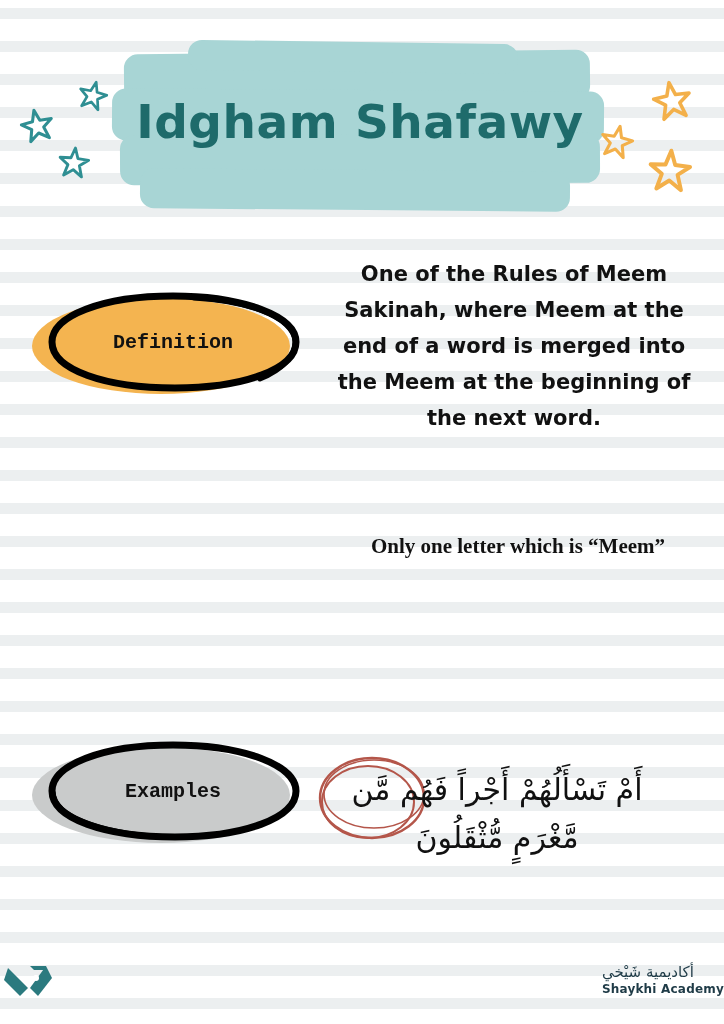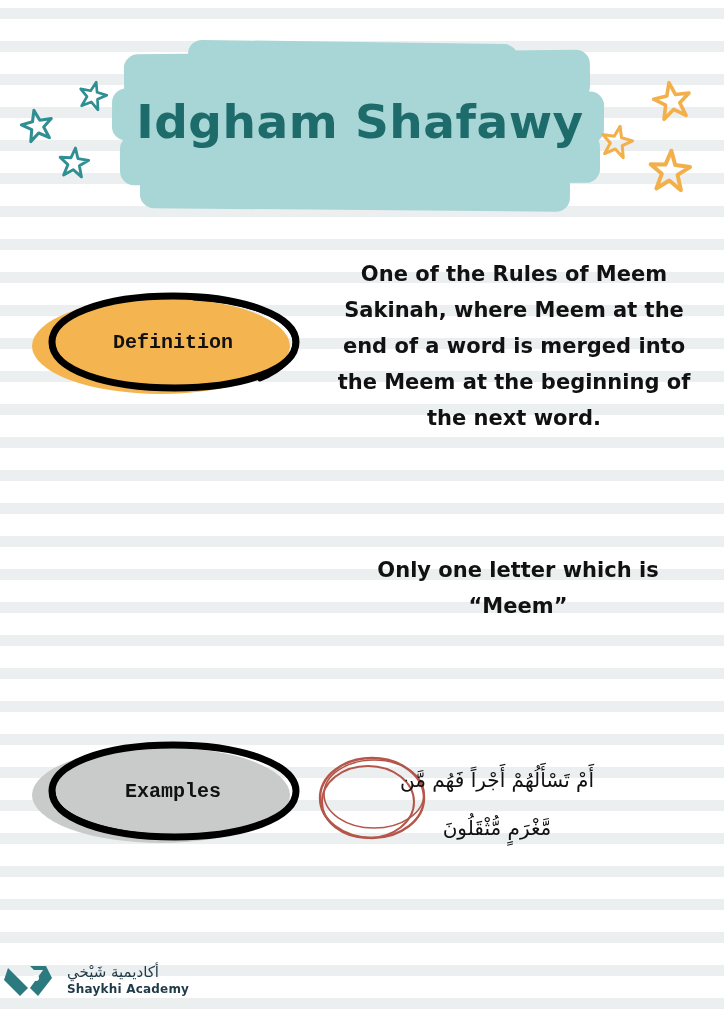--- a/index.html
+++ b/index.html
@@ -119,35 +119,35 @@
     font-size: 21px;
     line-height: 1.72;
     color: #111111;
     text-align: center;
   }
 
   .arabic-text {
     position: absolute;
     direction: rtl;
     font-family: "DejaVu Sans", sans-serif;
-    font-size: 20px;
+    font-size: 30px;
     line-height: 1.85;
     color: #111111;
     text-align: center;
   }
 
   
   #footer {
     position: absolute;
     left: 0;
     bottom: 22px;
     width: 724px;
     display: flex;
     align-items: center;
-    justify-content: flex-start;
+    justify-content: space-between;
     gap: 11px;
   }
   #footer-text {
     display: flex;
     flex-direction: column;
     align-items: flex-start;
     line-height: 1.25;
   }
   #brand-ar {
     font-family: "DejaVu Sans", sans-serif;
@@ -235,21 +235,21 @@
   <div class="pill-wrap" style="left:18px; top:286px;">
     <div class="pill-fill" style="background:#f4b450;"></div>
     <svg class="pill-outline" viewBox="0 0 258 100">
       <path d="M129 4 C58 4 8 24 8 50 C8 78 62 96 131 96 C200 96 252 77 252 50 C252 24 199 4 129 4 Z" fill="none" stroke="#000" stroke-width="7" stroke-linecap="round"></path>
       <path d="M150 6 C214 10 250 28 251 49 C252 64 238 78 216 87" fill="none" stroke="#000" stroke-width="5" stroke-linecap="round"></path>
     </svg>
     <div class="pill-label">Definition</div>
   </div>
   <div class="body-text" style="left:330px; top:256px; width:368px;">One of the Rules of Meem Sakinah, where Meem at the end of a word is merged into the Meem at the beginning of the next word.</div>
 
-  <div class="body-text" style="left:348px; top:552px; width:340px;">Only one letter which is “Meem”</div>
+  <div class="body-text" style="left:348px; top:528px; width:340px;font-family:Liberation Serif, serif;">Only one letter which is “Meem”</div>
 
   <div class="pill-wrap" style="left:18px; top:735px;">
     <div class="pill-fill" style="background:#c9cbcb;"></div>
     <svg class="pill-outline" viewBox="0 0 258 100">
       <path d="M129 4 C58 4 8 24 8 50 C8 78 62 96 131 96 C200 96 252 77 252 50 C252 24 199 4 129 4 Z" fill="none" stroke="#000" stroke-width="7" stroke-linecap="round"></path>
       <path d="M120 96 C52 92 10 74 9 51" fill="none" stroke="#000" stroke-width="5" stroke-linecap="round"></path>
     </svg>
     <div class="pill-label">Examples</div>
   </div>
 

